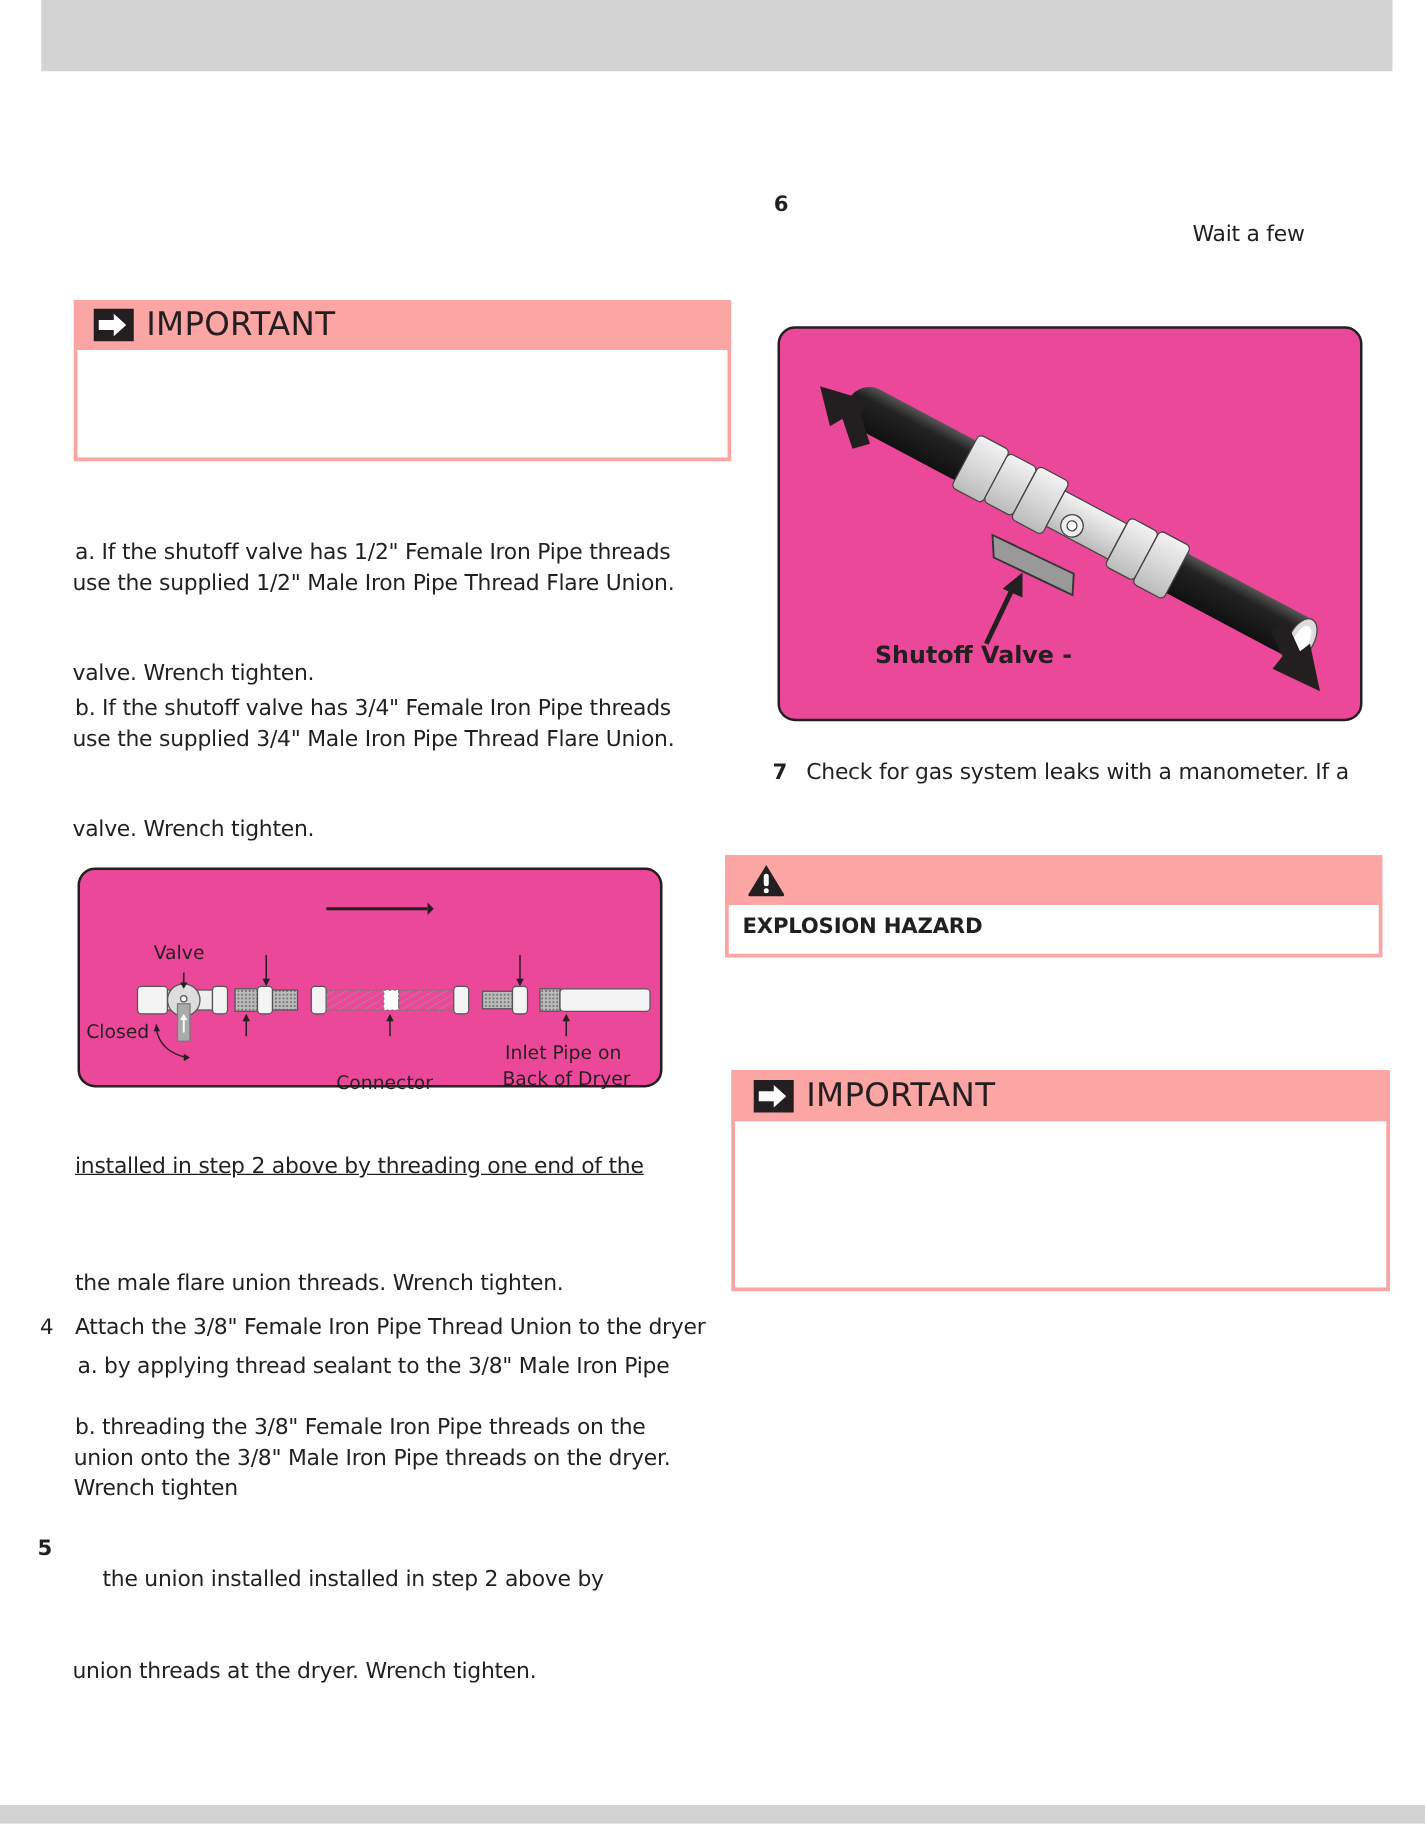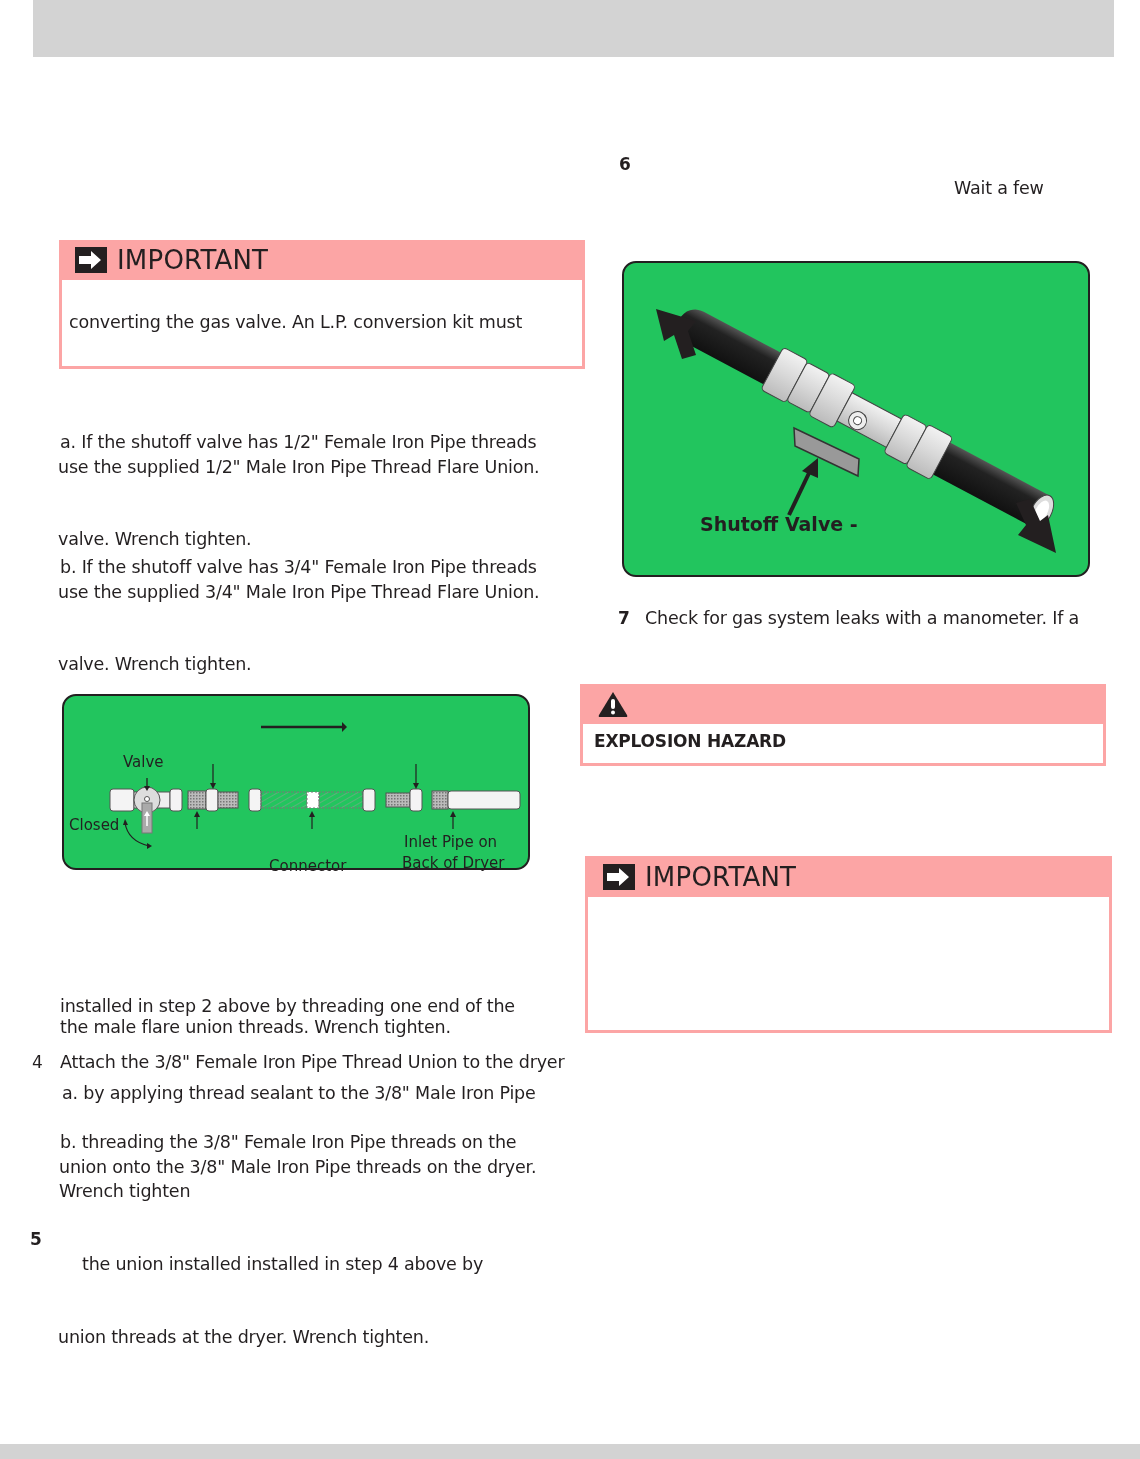--- a/index.html
+++ b/index.html
@@ -11,40 +11,39 @@
   .t { position:absolute; font-size:17.5px; line-height:24px; white-space:nowrap; letter-spacing:-0.2px; }
   .num { position:absolute; font-size:17px; font-weight:bold; line-height:24px; }
 
   .notice { position:absolute; background:#fca5a5; box-sizing:border-box; }
   .notice .hdr { position:absolute; left:0; right:0; top:0; display:flex; align-items:center; }
   .notice .body { position:absolute; background:#fff; }
   .arrow-icon { width:32px; height:26px; background:#231f20; position:relative; display:inline-block; }
   .arrow-icon svg { position:absolute; left:0; top:0; }
   .hdr-label { font-size:26px; font-weight:500; margin-left:10px; letter-spacing:0.2px; }
 
-  .diagram { position:absolute; border:2px solid #231f20; border-radius:14px; background:#22c55e; box-sizing:border-box; }
+  .diagram { position:absolute; border:2px solid #231f20; border-radius:14px; background:#ec4899; box-sizing:border-box; }
   .dlabel { position:absolute; font-size:15px; line-height:20px; white-space:nowrap; }
 </style>
 </head>
 <body>
 
 <div class="abs top-band"></div>
 <div class="abs bottom-band"></div>
 
 <div class="notice" style="left:59px; top:240px; width:526px; height:129px;">
   <div class="hdr" style="height:40px; padding-left:16px;">
     <span class="arrow-icon">
       <svg width="32" height="26" viewBox="0 0 32 26">
           <polygon points="4,9 16,9 16,4 26,13 16,22 16,17 4,17" fill="#fff"></polygon>
         </svg>
     </span>
     <span class="hdr-label">IMPORTANT</span>
   </div>
   <div class="body" style="left:3px; right:3px; top:40px; bottom:3px;">
-    <div class="t" style="left:7px; top:30px; font-size:17.5px;">converting the gas valve. An L.P. conversion kit must</div>
   </div>
 </div>
 
 <div class="t" style="left:60px; top:430px;">a. If the shutoff valve has 1/2" Female Iron Pipe threads</div>
 <div class="t" style="left:58px; top:455px;">use the supplied 1/2" Male Iron Pipe Thread Flare Union.</div>
 <div class="t" style="left:58px; top:527px;">valve. Wrench tighten.</div>
 <div class="t" style="left:60px; top:555px;">b. If the shutoff valve has 3/4" Female Iron Pipe threads</div>
 <div class="t" style="left:58px; top:580px;">use the supplied 3/4" Male Iron Pipe Thread Flare Union.</div>
 <div class="t" style="left:58px; top:652px;">valve. Wrench tighten.</div>
 
@@ -104,32 +103,32 @@
     <line x1="389" y1="133" x2="389" y2="118" stroke="#231f20" stroke-width="1.2"></line>
     <polygon points="386,121 389,115 392,121" fill="#231f20"></polygon>
   </svg>
   <div class="dlabel" style="left:59px; top:56px;">Valve</div>
   <div class="dlabel" style="left:5px; top:119px;">Closed</div>
   <div class="dlabel" style="left:205px; top:160px;">Connector</div>
   <div class="dlabel" style="left:340px; top:136px;">Inlet Pipe on</div>
   <div class="dlabel" style="left:338px; top:157px;">Back of Dryer</div>
 </div>
 
-<div class="t" style="left:60px; top:994px;">installed in step 2 above by threading one end of the</div>
+<div class="t" style="left:60px; top:921px;text-decoration:underline;">installed in step 2 above by threading one end of the</div>
 <div class="t" style="left:60px; top:1015px;">the male flare union threads. Wrench tighten.</div>
 
 <div class="num" style="left:32px; top:1050px; font-weight:normal;">4</div>
 <div class="t" style="left:60px; top:1050px;">Attach the 3/8" Female Iron Pipe Thread Union to the dryer</div>
 <div class="t" style="left:62px; top:1081px;">a. by applying thread sealant to the 3/8" Male Iron Pipe</div>
 <div class="t" style="left:60px; top:1130px;">b. threading the 3/8" Female Iron Pipe threads on the</div>
 <div class="t" style="left:59px; top:1155px;">union onto the 3/8" Male Iron Pipe threads on the dryer.</div>
 <div class="t" style="left:59px; top:1179px;">Wrench tighten</div>
 
 <div class="num" style="left:30px; top:1227px;">5</div>
-<div class="t" style="left:82px; top:1252px;">the union installed installed in step 4 above by</div>
+<div class="t" style="left:82px; top:1252px;">the union installed installed in step 2 above by</div>
 <div class="t" style="left:58px; top:1325px;">union threads at the dryer.  Wrench tighten.</div>
 
 <div class="num" style="left:619px; top:152px;">6</div>
 <div class="t" style="left:954px; top:176px;">Wait a few</div>
 
 <div class="diagram" style="left:622px; top:261px; width:468px; height:316px;">
   <svg width="464" height="312" viewBox="0 0 464 312" style="position:absolute; left:0; top:0;">
     <defs>
       <linearGradient id="pipeG" x1="0" y1="0" x2="0" y2="1">
         <stop offset="0" stop-color="#555"></stop>

